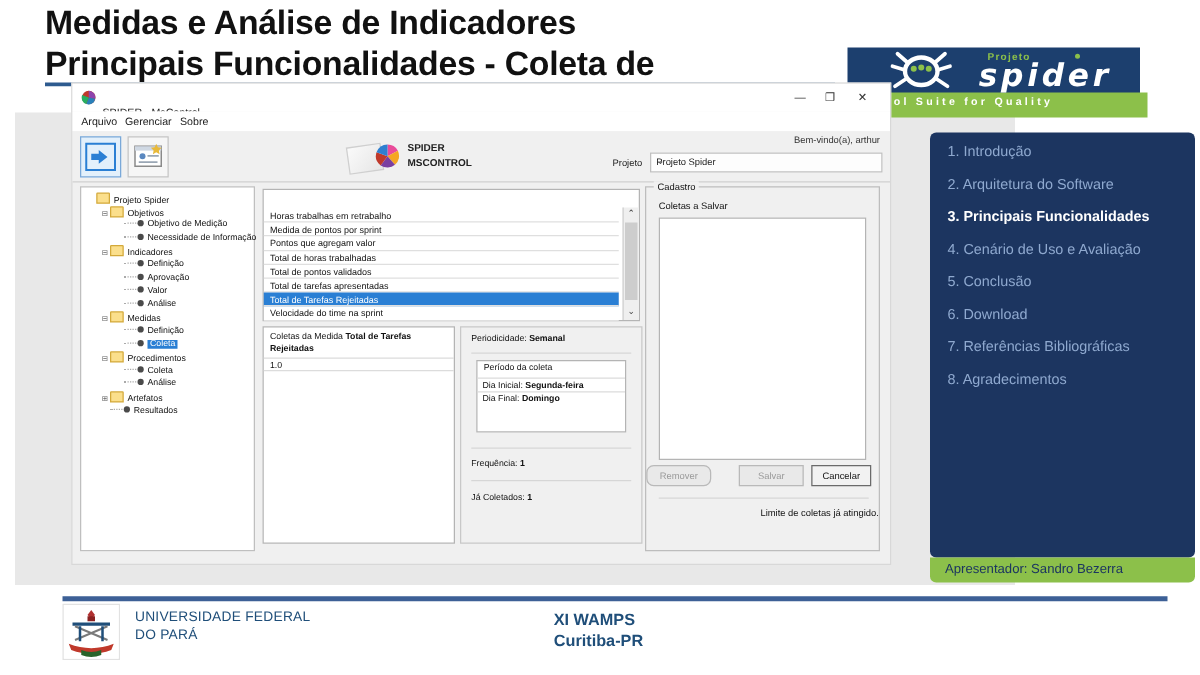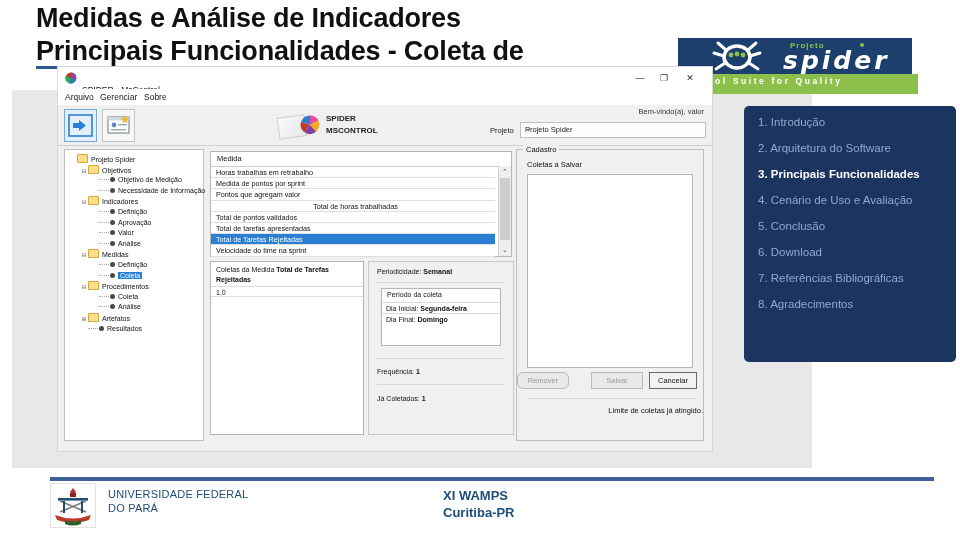--- a/index.html
+++ b/index.html
@@ -107,21 +107,21 @@
   .cad-list{position:absolute;left:10px;top:24px;width:164px;height:192px;background:#fff;border:1px solid #b4b4b4;}
   .cbtn{position:absolute;top:222px;height:15px;border:1px solid #b9b9b9;background:#e9e9e9;
     font-size:7.5px;color:#9a9a9a;text-align:center;line-height:15px;}
   .cbtn.b1{left:0;width:50px;border-radius:6px;}
   .cbtn.b2{left:74px;width:50px;}
   .cbtn.b3{left:132px;width:46px;color:#111;background:#f2f2f2;border-color:#6a6a6a;}
   .cad-rule{position:absolute;left:10px;top:248px;width:168px;height:1px;background:#d6d6d6;}
   .cad-note{position:absolute;left:0;top:256px;width:100%;text-align:right;font-size:7.5px;color:#111;}
 
   
-  .nav{position:absolute;left:744px;top:106px;width:212px;height:256px;background:#1c3560;border-radius:5px;}
+  .nav{position:absolute;left:744px;top:106px;width:212px;height:340px;background:#1c3560;border-radius:5px;}
   .nav-item{position:absolute;left:14px;font-size:11.5px;color:#8fa9cf;white-space:nowrap;}
   .nav-item.active{color:#ffffff;font-weight:bold;}
   .presenter{position:absolute;left:744px;top:446px;width:212px;height:20px;background:#8cc04a;border-radius:0 0 5px 5px;}
   .presenter span{position:absolute;left:12px;top:3px;font-size:10.5px;color:#1c3560;}
 
   
   .foot-rule{position:absolute;left:50px;top:477px;width:884px;height:4px;background:#3d6096;}
   .ufpa-crest{position:absolute;left:50px;top:483px;width:44px;height:43px;background:#fff;border:1px solid #e2e2e2;}
   .ufpa-text{position:absolute;left:108px;top:487px;font-size:11px;font-weight:normal;color:#1f4e79;line-height:1.28;letter-spacing:0.2px;}
   .wamps{position:absolute;left:443px;top:487px;font-size:13px;font-weight:bold;color:#1f4e79;line-height:1.32;}
@@ -211,21 +211,21 @@
           <path d="M10 10 L16 16.8 A9.5 9.5 0 0 1 4.5 17.3 Z" fill="#7a3fa0"></path>
           <path d="M10 10 L4.5 17.3 A9.5 9.5 0 0 1 1.2 6.8 Z" fill="#c0392b"></path>
           <path d="M10 10 L1.2 6.8 A9.5 9.5 0 0 1 10 0.5 Z" fill="#2f7fd0"></path>
         </svg>
         <div class="ms-text">
           <div>SPIDER</div>
           <div>MSCONTROL</div>
         </div>
       </div>
 
-      <div class="welcome">Bem-vindo(a), valor</div>
+      <div class="welcome">Bem-vindo(a), arthur</div>
       <div class="proj-lbl">Projeto</div>
       <div class="proj-sel">
         <span>Projeto Spider</span>
         <span class="chev">⌄</span>
       </div>
     </div>
 
     <div class="appbody">
 
       <div class="tree-panel">
@@ -246,28 +246,25 @@
             <div class="tnode"><span style="display:inline-block;width:22px"></span><span class="texp"></span><span class="tlead"></span><span class="tdot"></span><span class="">Coleta</span></div>
             <div class="tnode"><span style="display:inline-block;width:22px"></span><span class="texp"></span><span class="tlead"></span><span class="tdot"></span><span class="">Análise</span></div>
             <div class="tnode"><span style="display:inline-block;width:11px"></span><span class="texp">⊞</span><span class="tfolder"></span><span class="">Artefatos</span></div>
             <div class="tnode"><span style="display:inline-block;width:11px"></span><span class="texp"></span><span class="tlead"></span><span class="tdot"></span><span class="">Resultados</span></div>
           </div>
       </div>
 
       <div class="mid">
 
         <div class="measure-box">
-          <div class="mb-head">
-            <span>Medida</span>
-          </div>
           <div id="mrows">
               <div class="mrow" style="top: 15px;">Horas trabalhas em retrabalho</div>
               <div class="mrow" style="top: 26.2px;">Medida de pontos por sprint</div>
               <div class="mrow" style="top: 37.4px;">Pontos que agregam valor</div>
-              <div class="mrow" style="top: 48.6px; text-align: center;">Total de horas trabalhadas</div>
+              <div class="mrow" style="top: 48.6px;">Total de horas trabalhadas</div>
               <div class="mrow" style="top: 59.8px;">Total de pontos validados</div>
               <div class="mrow" style="top: 71px;">Total de tarefas apresentadas</div>
               <div class="mrow hl" style="top: 82.2px;">Total de Tarefas Rejeitadas</div>
               <div class="mrow" style="top: 93.4px;">Velocidade do time na sprint</div>
             </div>
           <div class="mscroll">
             <div class="marrow ma-up">⌃</div>
             <div class="mthumb"></div>
             <div class="marrow ma-dn">⌄</div>
           </div>
@@ -324,20 +321,23 @@
   <div class="nav" id="nav">
       <div class="nav-item" style="top: 10px;">1. Introdução</div>
       <div class="nav-item" style="top: 36px;">2. Arquitetura do Software</div>
       <div class="nav-item active" style="top: 62px;">3. Principais  Funcionalidades</div>
       <div class="nav-item" style="top: 88px;">4. Cenário de Uso e Avaliação</div>
       <div class="nav-item" style="top: 114px;">5. Conclusão</div>
       <div class="nav-item" style="top: 140px;">6. Download</div>
       <div class="nav-item" style="top: 166px;">7. Referências Bibliográficas</div>
       <div class="nav-item" style="top: 192px;">8. Agradecimentos</div>
     </div>
+  <div class="presenter">
+    <span>Apresentador: Sandro Bezerra</span>
+  </div>
 
   <div class="foot-rule"></div>
   <div class="ufpa-crest">
     <svg viewBox="0 0 44 43" width="44" height="43">
       <rect x="0" y="0" width="44" height="43" fill="#fff"></rect>
       <path d="M22 4 l3 4 -3 3 -3-3 Z" fill="#b03030"></path>
       <rect x="19" y="9" width="6" height="4" fill="#8a2020"></rect>
       <rect x="7" y="14" width="30" height="2.6" fill="#1f4e79"></rect>
       <path d="M9 17 L35 28" stroke="#7a7a7a" stroke-width="1.6"></path>
       <path d="M35 17 L9 28" stroke="#7a7a7a" stroke-width="1.6"></path>

